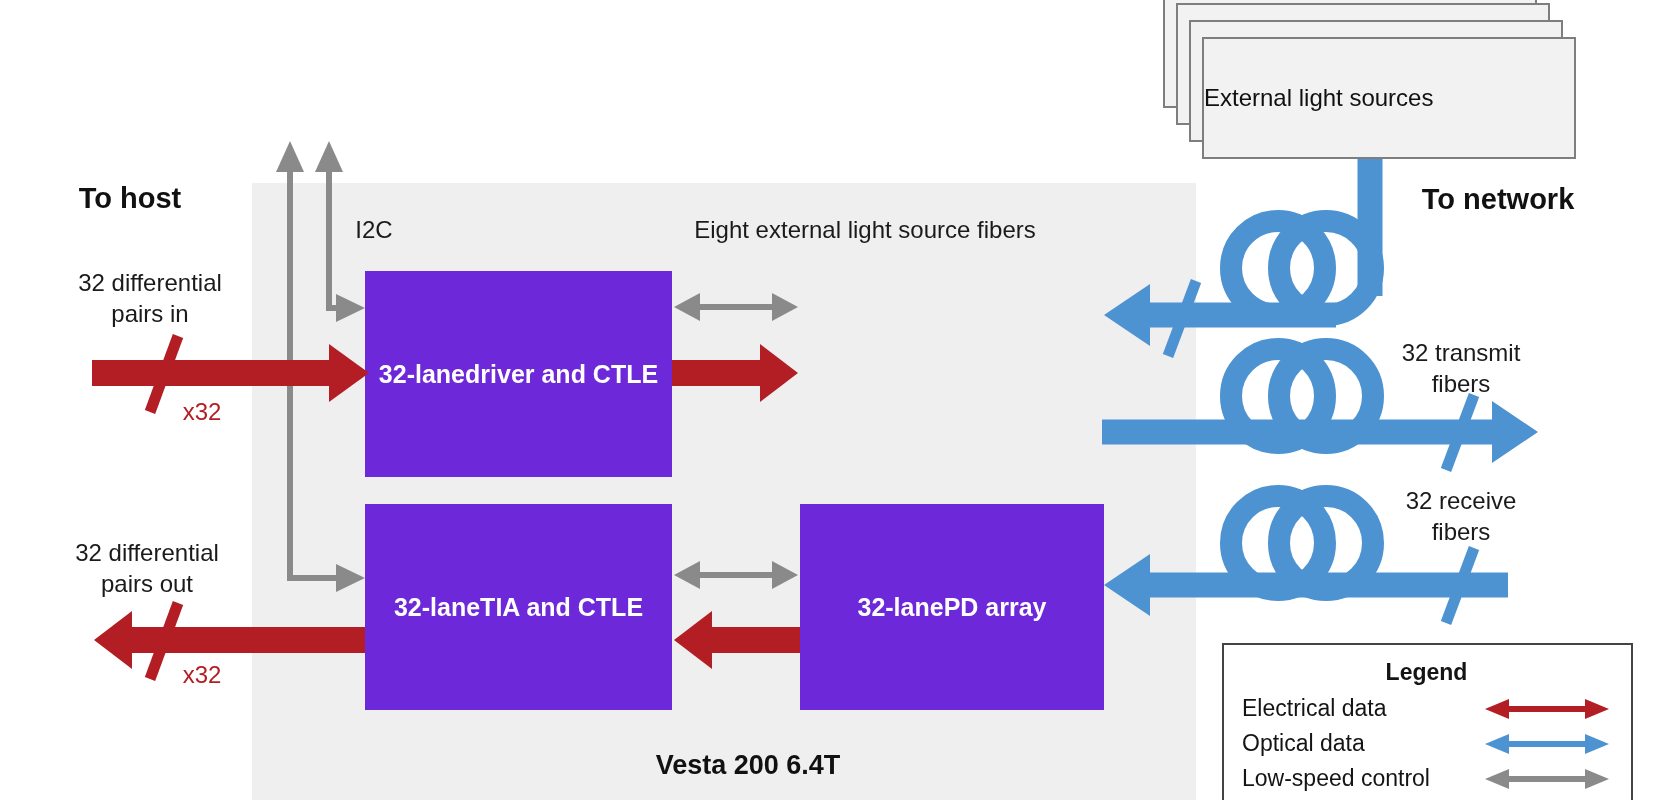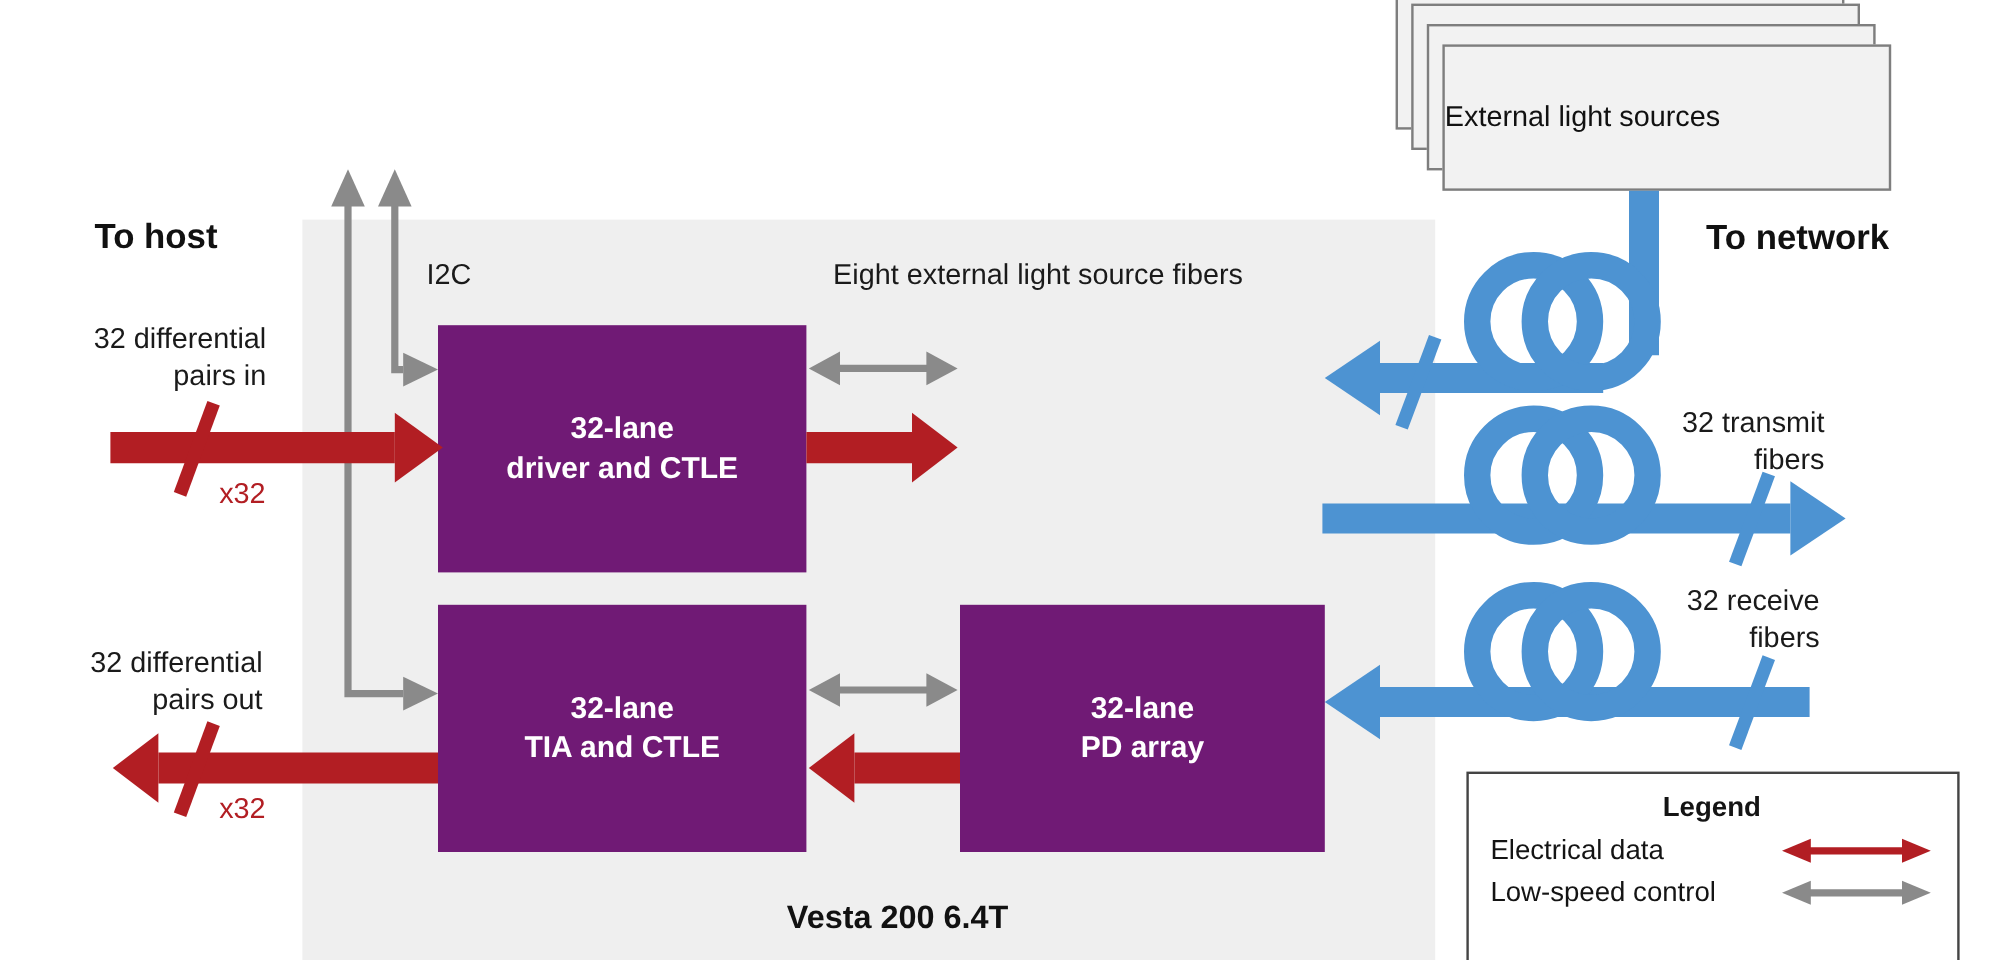--- a/index.html
+++ b/index.html
@@ -1,24 +1,24 @@
 <!DOCTYPE html>
 <html><head>
 <meta charset="utf-8">
 <style>
   html,body{margin:0;padding:0;background:#ffffff;}
   #stage{position:relative;width:1680px;height:800px;overflow:hidden;background:#ffffff;
          font-family:"Liberation Sans", sans-serif;color:#141414;}
   .abs{position:absolute;}
   .ctr{transform:translate(-50%,-50%);text-align:center;white-space:nowrap;}
-  .lbl{font-size:24px;line-height:31px;color:#1a1a1a;text-align:right;}
+  .lbl{font-size:24px;line-height:31px;color:#1a1a1a;}
   .big{font-size:29px;font-weight:bold;color:#111;}
   .red-txt{color:#b21e23;font-size:24px;}
   .chip{left:252px;top:183px;width:944px;height:617px;background:#efefef;}
-  .block{background:#701a75;display:flex;flex-direction:column;align-items:center;justify-content:center;}
+  .block{background:#6d28d9;display:flex;flex-direction:row;align-items:center;justify-content:center;}
   .block span{color:#ffffff;font-weight:bold;font-size:25px;line-height:33px;}
   .blk-tl{left:365px;top:271px;width:307px;height:206px;}
   .blk-tr{left:800px;top:271px;width:304px;height:206px;}
   .blk-bl{left:365px;top:504px;width:307px;height:206px;}
   .blk-br{left:800px;top:504px;width:304px;height:206px;}
   .card{width:374px;height:122px;background:#f2f2f2;border:2px solid #7e7e7e;box-sizing:border-box;}
   .card-front{display:flex;align-items:center;justify-content:flex-start;font-size:24px;color:#111;}
   .legend{left:1222px;top:643px;width:411px;height:180px;background:#ffffff;border:2px solid #444;
           box-sizing:border-box;padding:14px 20px 0 18px;}
   .legend-title{text-align:center;font-weight:bold;font-size:23px;line-height:26px;margin-bottom:6px;}
@@ -87,20 +87,28 @@
     <div class="legend-title">Legend</div>
     <div class="legend-row">
       <span class="llab">Electrical data</span>
       <svg width="128" height="24" viewBox="0 0 128 24">
         <line x1="22" y1="12" x2="106" y2="12" stroke-width="6" stroke="#b21e23"></line>
         <polygon points="26,2 26,22 2,12" fill="#b21e23"></polygon>
         <polygon points="102,2 102,22 126,12" fill="#b21e23"></polygon>
       </svg>
     </div>
     <div class="legend-row">
+      <span class="llab">Optical data</span>
+      <svg width="128" height="24" viewBox="0 0 128 24">
+        <line x1="22" y1="12" x2="106" y2="12" stroke-width="6" stroke="#4d93d2"></line>
+        <polygon points="26,2 26,22 2,12" fill="#4d93d2"></polygon>
+        <polygon points="102,2 102,22 126,12" fill="#4d93d2"></polygon>
+      </svg>
+    </div>
+    <div class="legend-row">
       <span class="llab">Low-speed control</span>
       <svg width="128" height="24" viewBox="0 0 128 24">
         <line x1="22" y1="12" x2="106" y2="12" stroke-width="6" stroke="#8a8a8a"></line>
         <polygon points="26,2 26,22 2,12" fill="#8a8a8a"></polygon>
         <polygon points="102,2 102,22 126,12" fill="#8a8a8a"></polygon>
       </svg>
     </div>
   </div>
 
   <svg class="overlay" width="1680" height="800" viewBox="0 0 1680 800">

